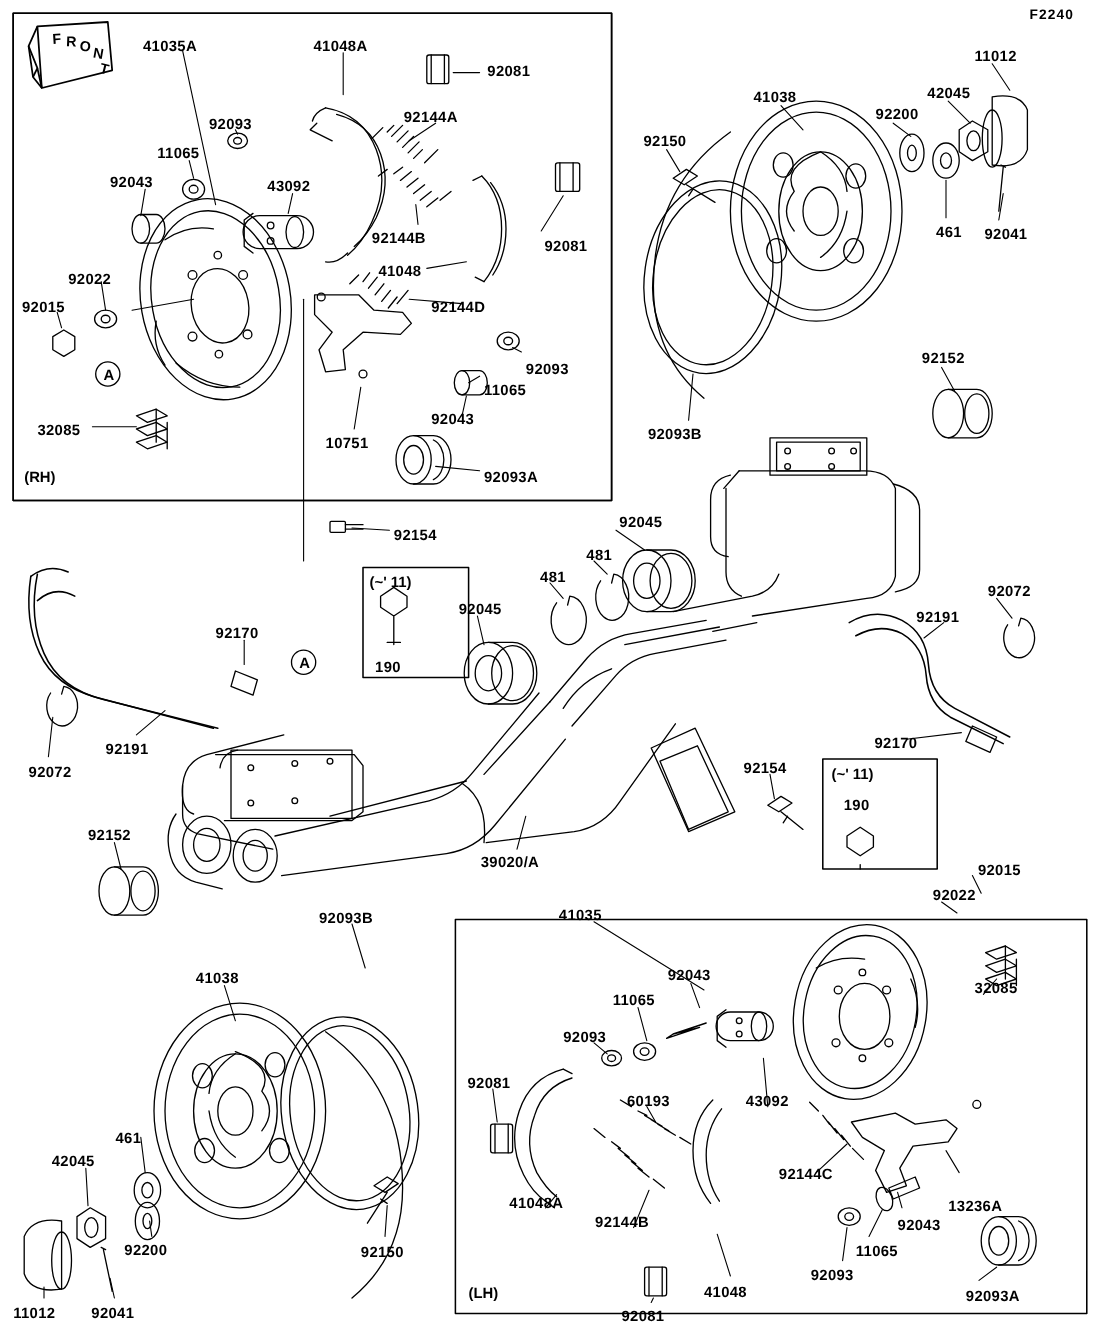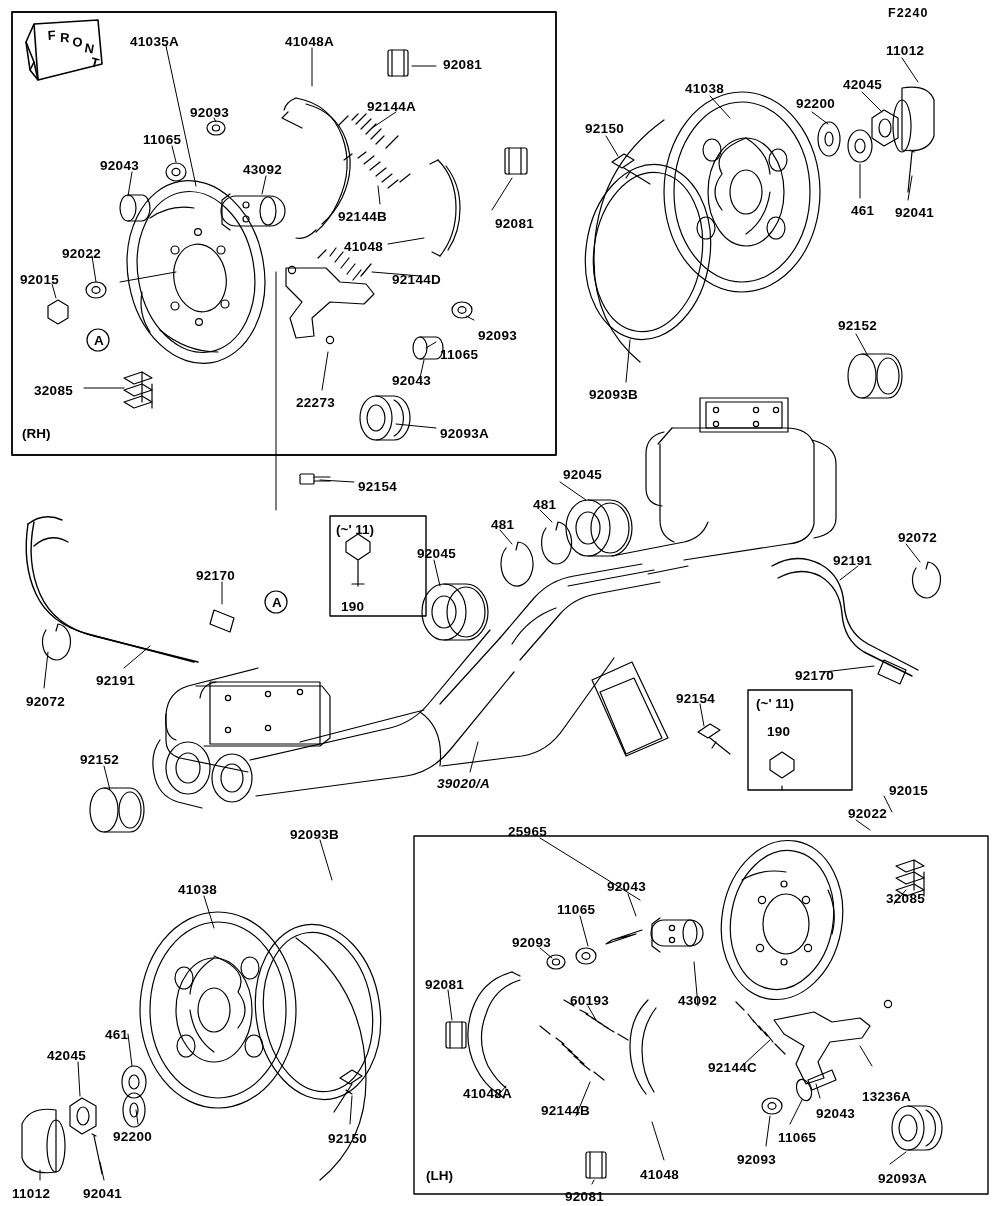--- a/index.html
+++ b/index.html
@@ -381,21 +381,21 @@
       <g fill="#000" font-family="Liberation Sans, sans-serif" font-size="13" font-weight="bold">
         <text x="24" y="22" transform="rotate(-4 24 22)">F</text>
         <text x="36" y="24" transform="rotate(2 36 24)">R</text>
         <text x="48" y="28" transform="rotate(6 48 28)">O</text>
         <text x="60" y="34" transform="rotate(10 60 34)">N</text>
         <text x="66" y="48" transform="rotate(14 66 48)">T</text>
       </g>
     </svg>
   </div>
 
-  <div class="code" style="left:888px;top:6px;">F2240</div>
+  <div class="code" style="left:936px;top:6px;">F2240</div>
 
   <div class="cap" style="left:22px;top:426px;">(RH)</div>
   <div class="cap" style="left:426px;top:1168px;">(LH)</div>
   <div class="cap" style="left:336px;top:522px;">(~' 11)</div>
   <div class="cap" style="left:756px;top:696px;">(~' 11)</div>
   <div class="cap" style="left:94px;top:333px;">A</div>
   <div class="cap" style="left:272px;top:595px;">A</div>
 
   <div id="labels">
       <div class="lbl" style="left: 130px; top: 34px;">41035A</div>
@@ -409,21 +409,21 @@
       <div class="lbl" style="left: 338px; top: 209px;">92144B</div>
       <div class="lbl" style="left: 495px; top: 216px;">92081</div>
       <div class="lbl" style="left: 344px; top: 239px;">41048</div>
       <div class="lbl" style="left: 62px; top: 246px;">92022</div>
       <div class="lbl" style="left: 392px; top: 272px;">92144D</div>
       <div class="lbl" style="left: 20px; top: 272px;">92015</div>
       <div class="lbl" style="left: 478px; top: 328px;">92093</div>
       <div class="lbl" style="left: 440px; top: 347px;">11065</div>
       <div class="lbl" style="left: 392px; top: 373px;">92043</div>
       <div class="lbl" style="left: 34px; top: 383px;">32085</div>
-      <div class="lbl" style="left: 296px; top: 395px;">22273</div>
+      <div class="lbl" style="left: 296px; top: 395px;">10751</div>
       <div class="lbl" style="left: 440px; top: 426px;">92093A</div>
       <div class="lbl" style="left: 358px; top: 479px;">92154</div>
       <div class="lbl" style="left: 886px; top: 43px;">11012</div>
       <div class="lbl" style="left: 843px; top: 77px;">42045</div>
       <div class="lbl" style="left: 685px; top: 81px;">41038</div>
       <div class="lbl" style="left: 796px; top: 96px;">92200</div>
       <div class="lbl" style="left: 585px; top: 121px;">92150</div>
       <div class="lbl" style="left: 851px; top: 203px;">461</div>
       <div class="lbl" style="left: 895px; top: 205px;">92041</div>
       <div class="lbl" style="left: 838px; top: 318px;">92152</div>
@@ -435,32 +435,32 @@
       <div class="lbl" style="left: 898px; top: 530px;">92072</div>
       <div class="lbl" style="left: 833px; top: 553px;">92191</div>
       <div class="lbl" style="left: 196px; top: 568px;">92170</div>
       <div class="lbl" style="left: 341px; top: 599px;">190</div>
       <div class="lbl" style="left: 26px; top: 694px;">92072</div>
       <div class="lbl" style="left: 96px; top: 673px;">92191</div>
       <div class="lbl" style="left: 795px; top: 668px;">92170</div>
       <div class="lbl" style="left: 676px; top: 691px;">92154</div>
       <div class="lbl" style="left: 767px; top: 724px;">190</div>
       <div class="lbl" style="left: 80px; top: 752px;">92152</div>
-      <div class="lbl" style="left: 437px; top: 776px; font-style: italic;">39020/A</div>
+      <div class="lbl" style="left: 437px; top: 776px;">39020/A</div>
       <div class="lbl" style="left: 889px; top: 783px;">92015</div>
       <div class="lbl" style="left: 848px; top: 806px;">92022</div>
       <div class="lbl" style="left: 290px; top: 827px;">92093B</div>
       <div class="lbl" style="left: 178px; top: 882px;">41038</div>
       <div class="lbl" style="left: 105px; top: 1027px;">461</div>
       <div class="lbl" style="left: 47px; top: 1048px;">42045</div>
       <div class="lbl" style="left: 113px; top: 1129px;">92200</div>
       <div class="lbl" style="left: 328px; top: 1131px;">92150</div>
       <div class="lbl" style="left: 12px; top: 1186px;">11012</div>
       <div class="lbl" style="left: 83px; top: 1186px;">92041</div>
-      <div class="lbl" style="left: 508px; top: 824px;">25965</div>
+      <div class="lbl" style="left: 508px; top: 824px;">41035</div>
       <div class="lbl" style="left: 607px; top: 879px;">92043</div>
       <div class="lbl" style="left: 557px; top: 902px;">11065</div>
       <div class="lbl" style="left: 512px; top: 935px;">92093</div>
       <div class="lbl" style="left: 886px; top: 891px;">32085</div>
       <div class="lbl" style="left: 678px; top: 993px;">43092</div>
       <div class="lbl" style="left: 570px; top: 993px;">60193</div>
       <div class="lbl" style="left: 425px; top: 977px;">92081</div>
       <div class="lbl" style="left: 708px; top: 1060px;">92144C</div>
       <div class="lbl" style="left: 862px; top: 1089px;">13236A</div>
       <div class="lbl" style="left: 463px; top: 1086px;">41048A</div>

